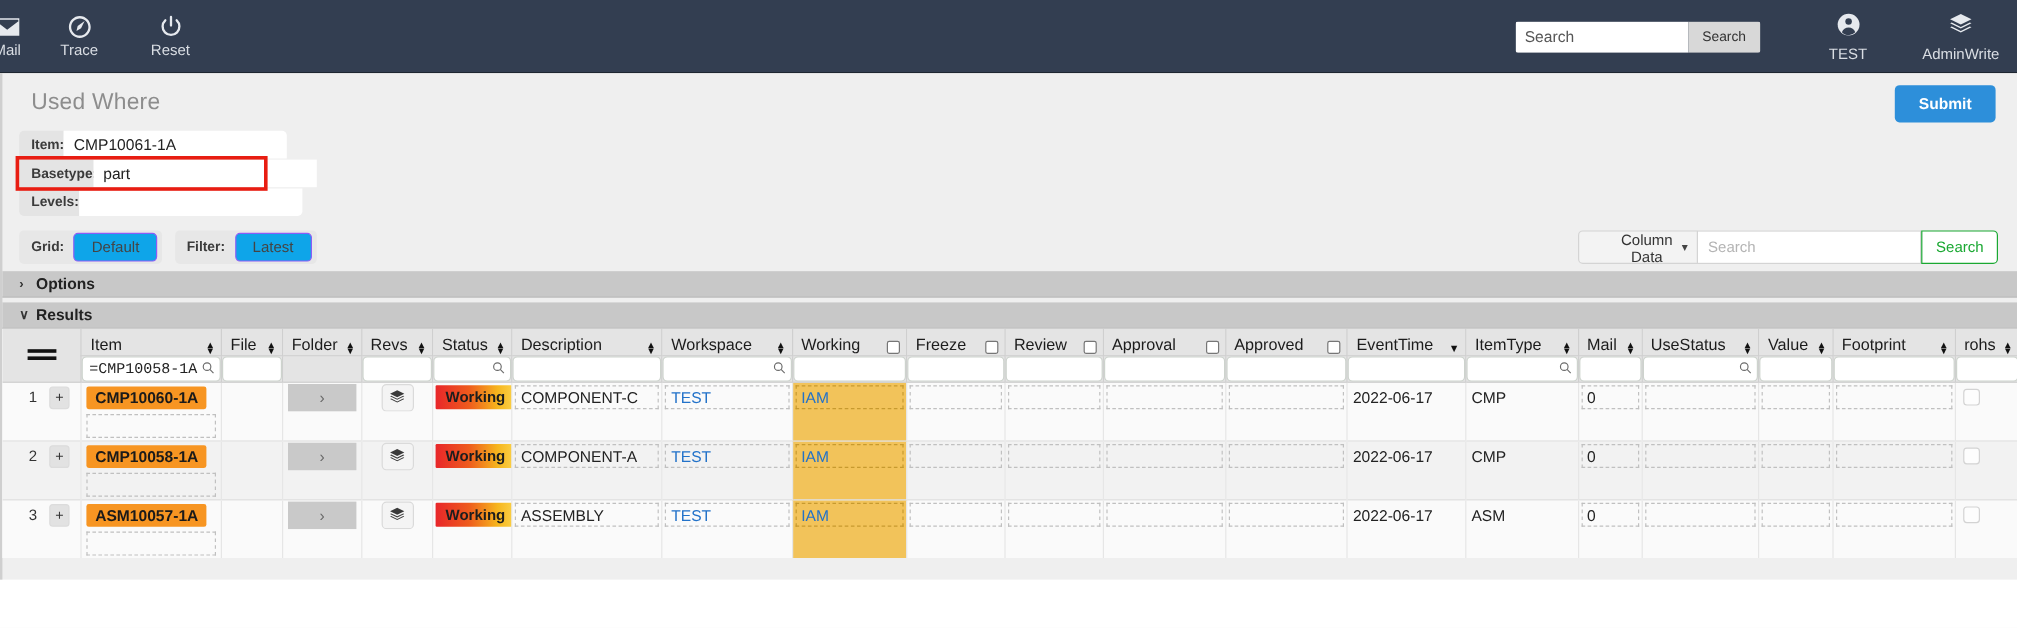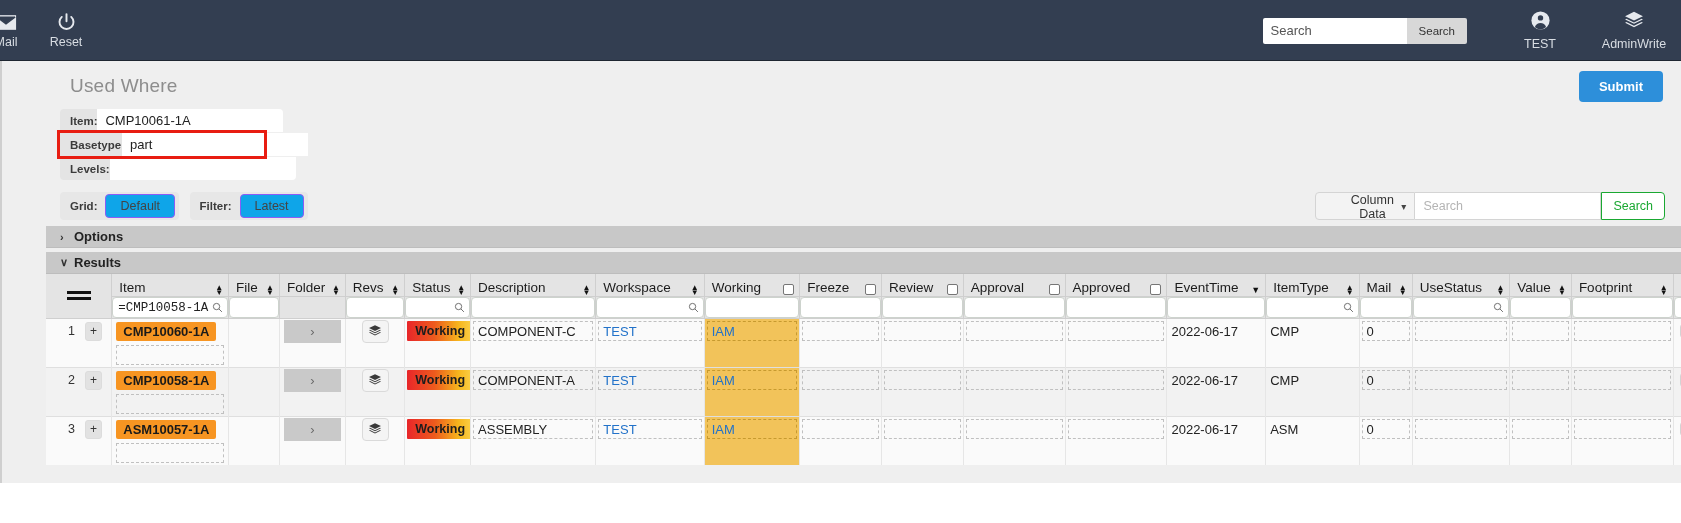--- a/index.html
+++ b/index.html
@@ -83,21 +83,20 @@
     cursor: pointer;
   }
   .nav-user .lbl { font-size: 12.5px; line-height: 13px; }
 
   
   .page {
     background: #efefef;
     height: 422px;
     position: relative;
     border-left: 2px solid #cfcfcf;
-    padding-left: 44px;
   }
 
   .page-head {
     position: relative;
     padding: 14px 0 0 24px;
   }
   .page-title {
     font-size: 19px;
     color: #8d8d8d;
     font-weight: normal;
@@ -454,20 +453,29 @@
       <span class="ic">
         <svg width="22" height="17" viewBox="0 0 24 18">
             <path fill="#e6e9ee" d="M1 1h22v16H1z"></path>
             <path fill="#333e51" d="M2.4 3.2 12 10.2l9.6-7V2.4H2.4z"></path>
             <path fill="none" stroke="#333e51" stroke-width="1.6" d="M2 3l10 7.4L22 3"></path>
           </svg>
       </span>
       <span class="lbl">Mail</span>
     </div>
 
+    <div class="nav-item">
+      <span class="ic">
+        <svg width="21" height="21" viewBox="0 0 24 24">
+            <path fill="#e6e9ee" d="M12 1.6c-5.7 0-10.4 4.7-10.4 10.4S6.3 22.4 12 22.4 22.4 17.7 22.4 12 17.7 1.6 12 1.6zm0 2.2c4.5 0 8.2 3.7 8.2 8.2 0 4.5-3.7 8.2-8.2 8.2S3.8 16.5 3.8 12 7.5 3.8 12 3.8z"></path>
+            <path fill="#e6e9ee" d="M16.6 6.2 10 11l-1.2 4.9 4.4-2.6z"></path>
+          </svg>
+      </span>
+      <span class="lbl">Trace</span>
+    </div>
 
     <div class="nav-item">
       <span class="ic">
         <svg width="21" height="21" viewBox="0 0 24 24">
             <path fill="none" stroke="#e6e9ee" stroke-width="2.2" stroke-linecap="round" d="M6.6 5.6a8 8 0 1 0 10.8 0"></path>
             <path fill="none" stroke="#e6e9ee" stroke-width="2.2" stroke-linecap="round" d="M12 2.4v8.2"></path>
           </svg>
       </span>
       <span class="lbl">Reset</span>
     </div>

